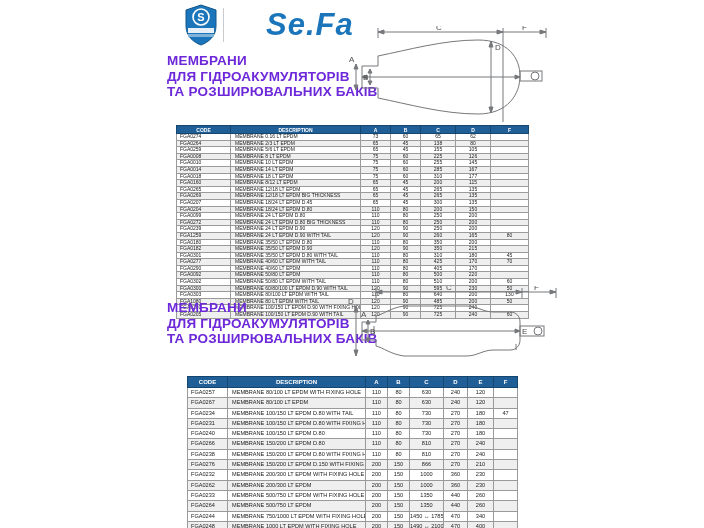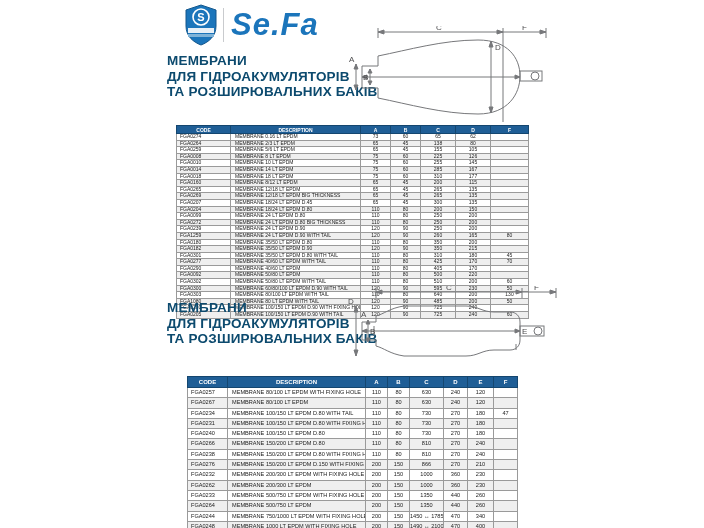--- a/index.html
+++ b/index.html
@@ -4,24 +4,24 @@
 <style>
   html,body{margin:0;padding:0;background:#fff;}
   #page{position:relative;width:704px;height:528px;background:#ffffff;overflow:hidden;
         font-family:"Liberation Sans",sans-serif;}
 
   
   .logo-wrap{position:absolute;left:183px;top:3px;height:44px;display:flex;align-items:center;}
   .logo-shield{width:36px;height:42px;}
   .logo-divider{width:1px;height:34px;background:#c9cbce;margin:0 7px 0 4px;}
   .logo-text{font-size:31px;font-weight:bold;font-style:italic;color:#1b75bb;
-             letter-spacing:1px;line-height:44px;}
+             letter-spacing:1px;line-height:44px;margin-left:35px;}
 
   
-  .heading{position:absolute;color:#0c4a6e;font-weight:bold;font-size:13.5px;
+  .heading{position:absolute;color:#6d28d9;font-weight:bold;font-size:13.5px;
            line-height:15.5px;letter-spacing:.2px;}
   #heading1{left:167px;top:53px;}
   #heading2{left:167px;top:300px;}
 
   
   .diagram{position:absolute;}
   #diagram1{left:348px;top:26px;}
   #diagram2{left:348px;top:286px;}
   .dim-label{font-size:8px;fill:#4d4d4f;font-family:"Liberation Sans",sans-serif;}
 

